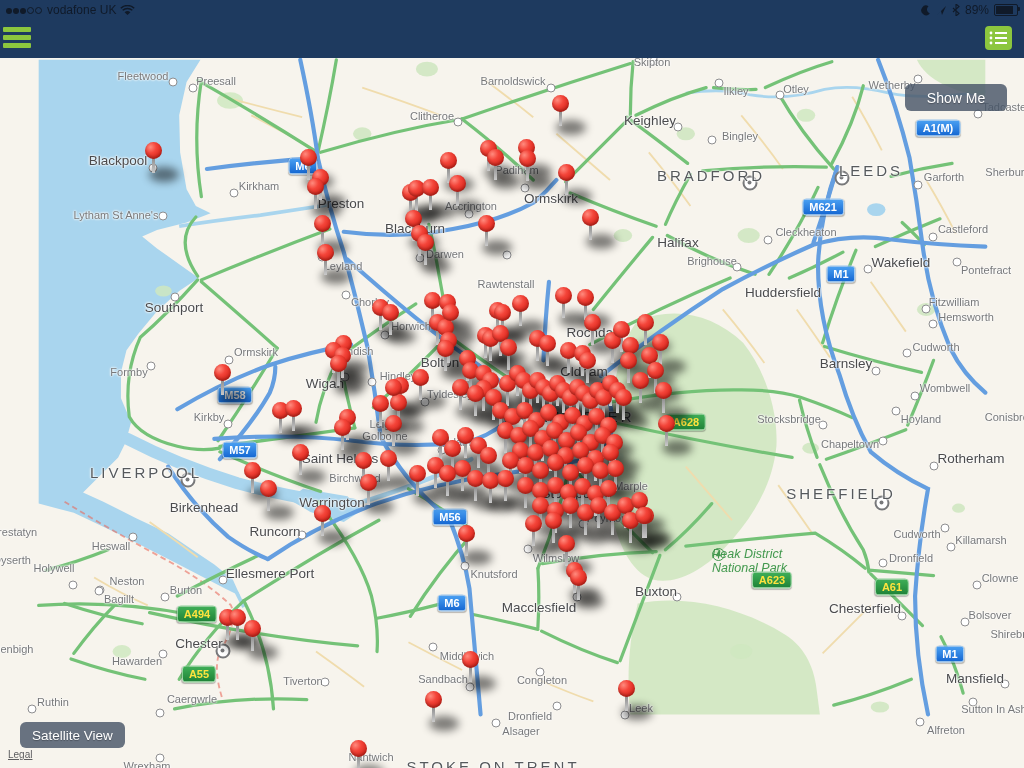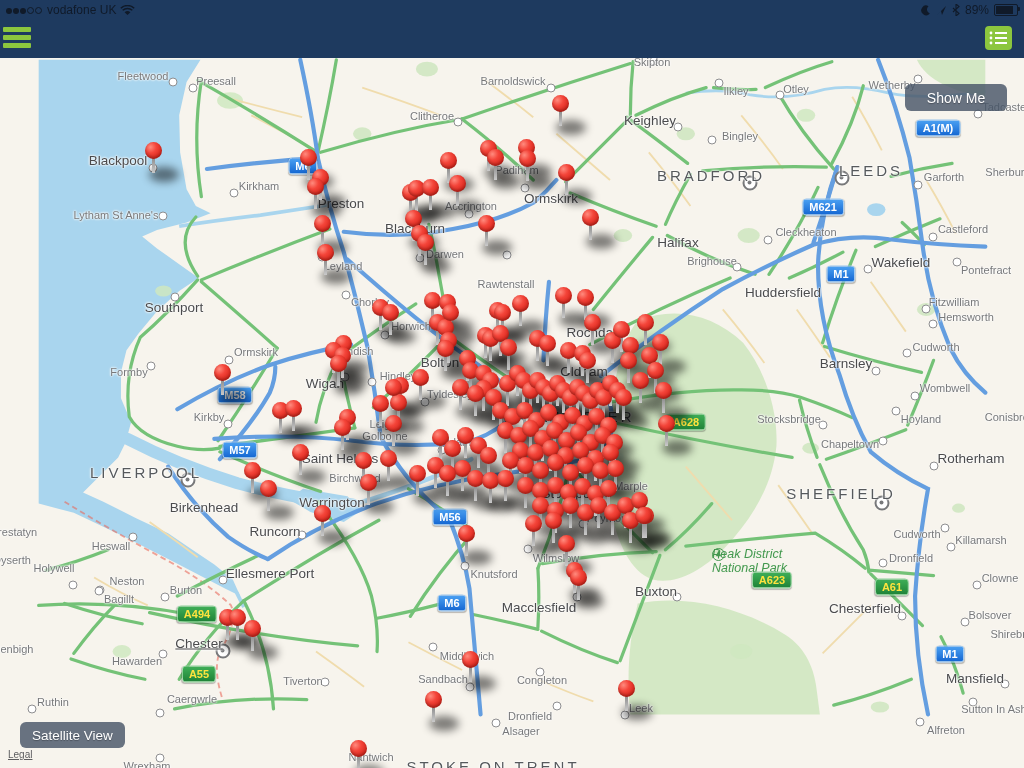--- a/index.html
+++ b/index.html
@@ -363,21 +363,21 @@
         <div class="lbl city" style="left: 174px; top: 249px;">Southport</div>
         <div class="lbl city" style="left: 325px; top: 325px;">Wigan</div>
         <div class="lbl city" style="left: 440px; top: 304px;">Bolton</div>
         <div class="lbl city" style="left: 584px; top: 313px;">Oldham</div>
         <div class="lbl city" style="left: 595px; top: 274px;">Rochdale</div>
         <div class="lbl city" style="left: 332px; top: 444px;">Warrington</div>
         <div class="lbl city" style="left: 340px; top: 400px;">Saint Helens</div>
         <div class="lbl city" style="left: 275px; top: 473px;">Runcorn</div>
         <div class="lbl city" style="left: 204px; top: 449px;">Birkenhead</div>
         <div class="lbl city" style="left: 270px; top: 515px;">Ellesmere Port</div>
-        <div class="lbl city" style="left: 199px; top: 585px; text-decoration: underline;">Chester</div>
+        <div class="lbl city" style="left: 199px; top: 585px;">Chester</div>
         <div class="lbl city" style="left: 570px; top: 435px;">Stockport</div>
         <div class="lbl city" style="left: 539px; top: 549px;">Macclesfield</div>
         <div class="lbl city" style="left: 656px; top: 533px;">Buxton</div>
         <div class="lbl city" style="left: 971px; top: 400px;">Rotherham</div>
         <div class="lbl city" style="left: 846px; top: 305px;">Barnsley</div>
         <div class="lbl city" style="left: 865px; top: 550px;">Chesterfield</div>
         <div class="lbl city" style="left: 975px; top: 620px;">Mansfield</div>
         <div class="lbl town" style="left: 143px; top: 18px;">Fleetwood</div>
         <div class="lbl town" style="left: 216px; top: 23px;">Preesall</div>
         <div class="lbl town" style="left: 259px; top: 128px;">Kirkham</div>

